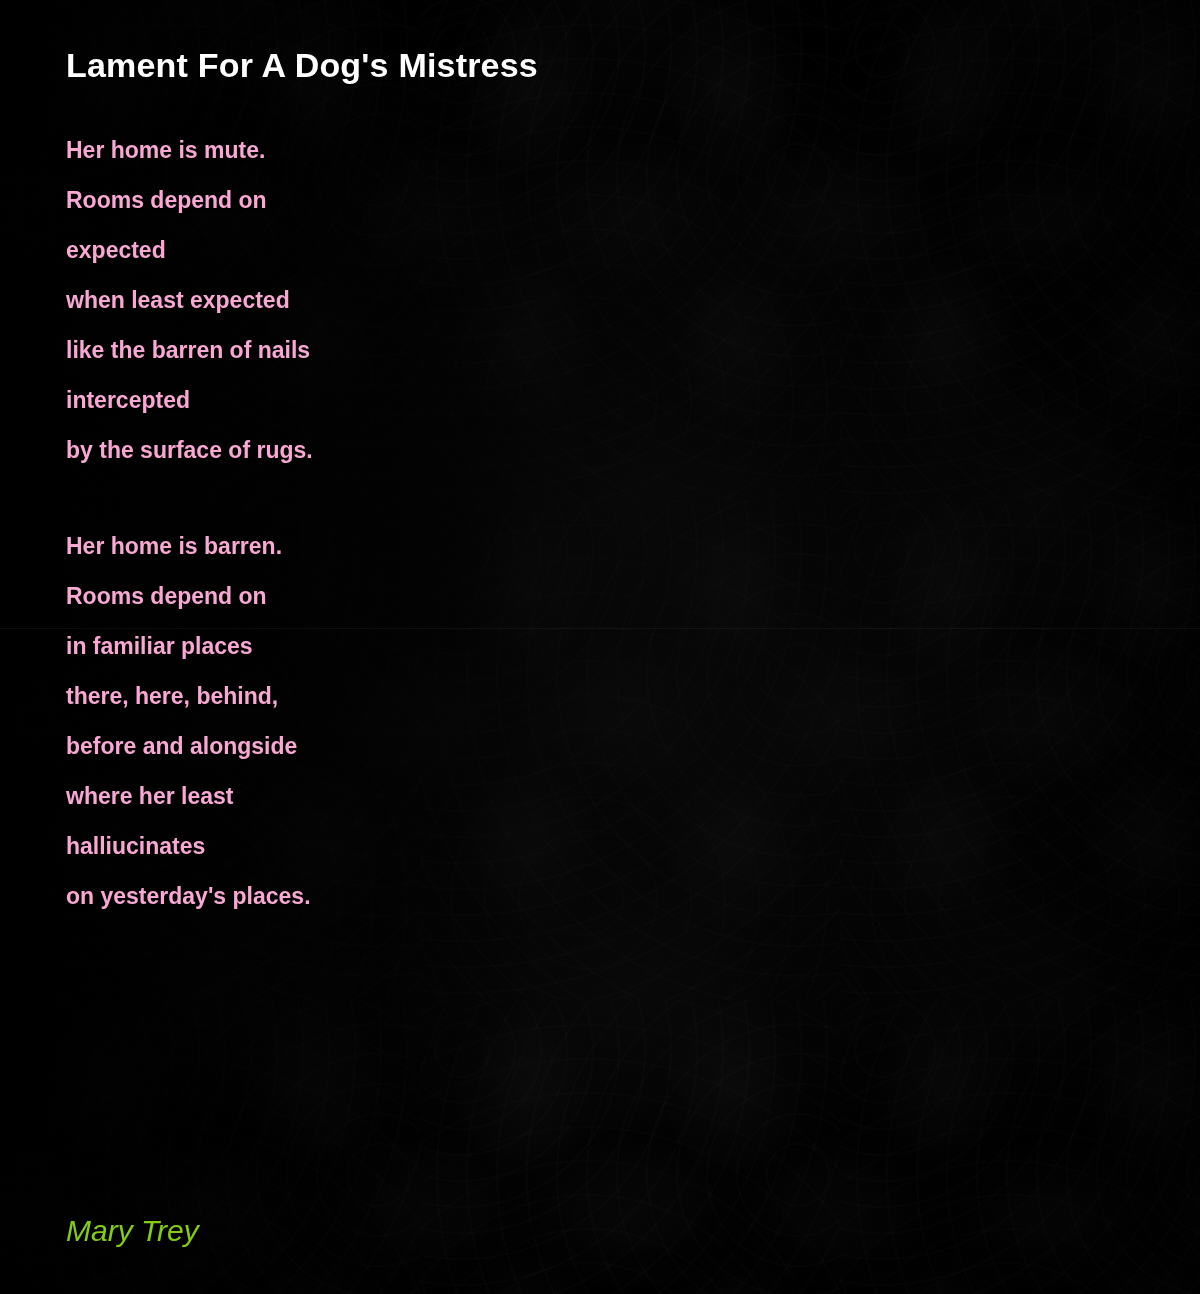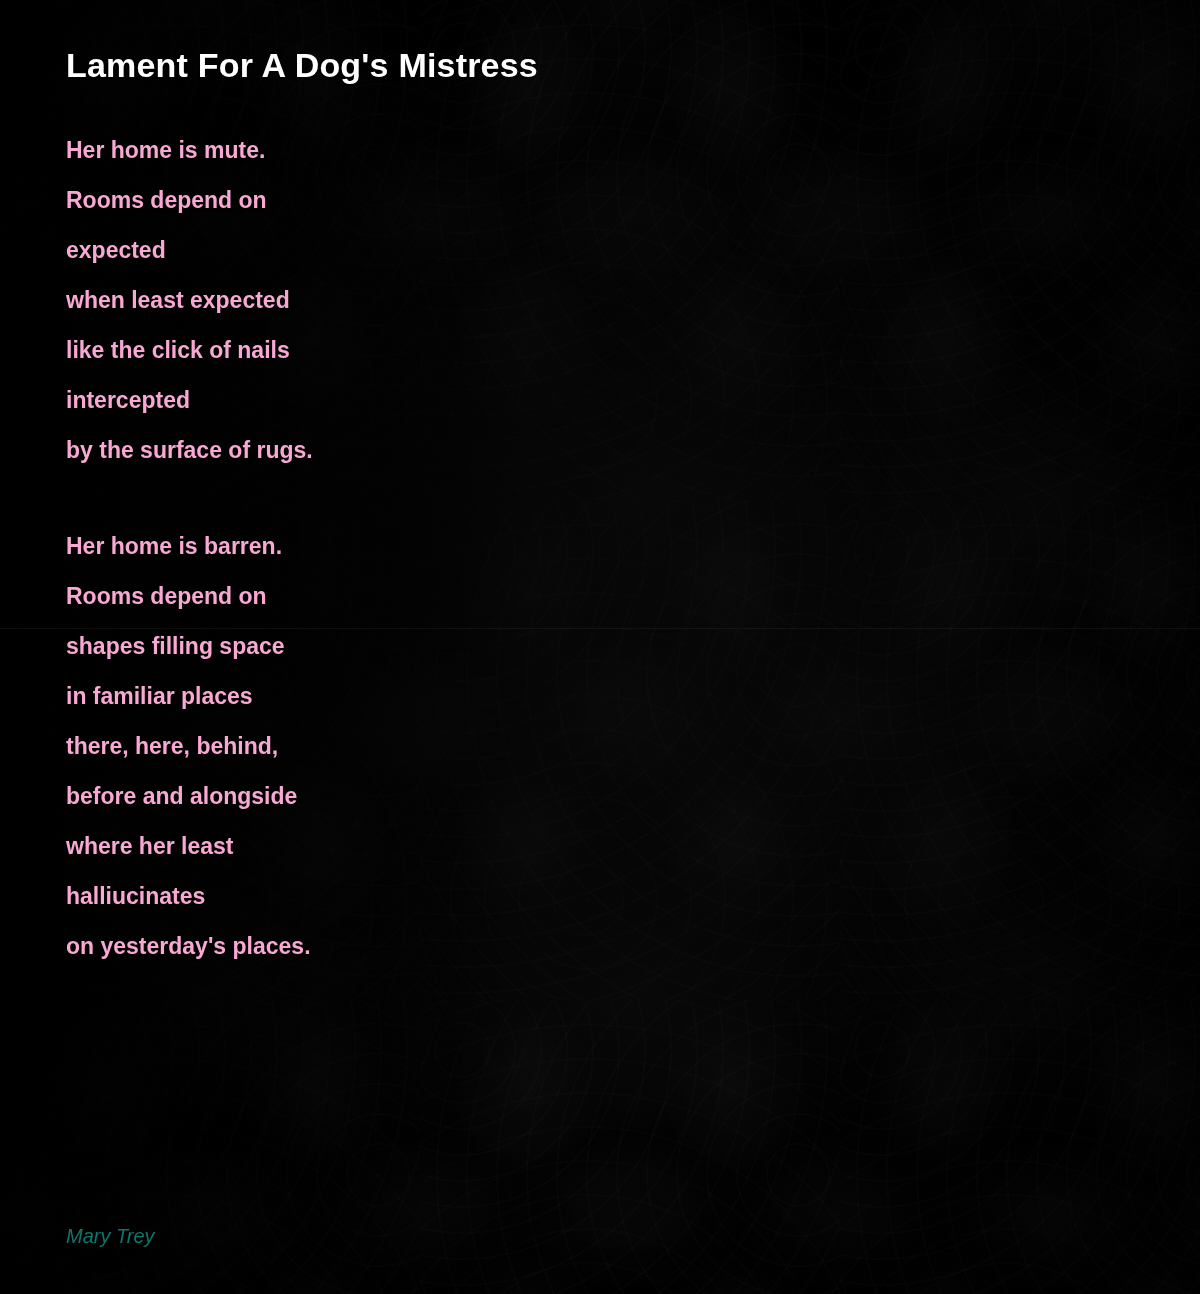--- a/index.html
+++ b/index.html
@@ -100,22 +100,22 @@
     font-weight: bold;
     line-height: 50px;
     white-space: pre;
     text-shadow: 0 1px 2px rgba(0,0,0,0.9);
   }
 
   .author {
     position: absolute;
     left: 66px;
     bottom: 46px;
-    color: #0f766e;
-    font-size: 20px;
+    color: #84cc16;
+    font-size: 30px;
     font-style: italic;
     font-weight: normal;
     text-shadow: 0 1px 2px rgba(0,0,0,0.9);
   }
 </style>
 </head>
 <body>
 
 <div class="poem-card">
 
@@ -126,29 +126,28 @@
 
   <div class="content">
 
     <h1 class="poem-title">Lament For A Dog's Mistress</h1>
 
     <div class="stanza">
       <div class="line">Her home is mute.</div>
       <div class="line">Rooms depend on</div>
       <div class="line">expected</div>
       <div class="line">when least expected</div>
-      <div class="line">like the click of nails</div>
+      <div class="line">like the barren of nails</div>
       <div class="line">intercepted</div>
       <div class="line">by the surface of rugs.</div>
     </div>
 
     <div class="stanza">
       <div class="line">Her home is barren.</div>
       <div class="line">Rooms depend on</div>
-      <div class="line">shapes filling space</div>
       <div class="line">in familiar places</div>
       <div class="line">there, here, behind,</div>
       <div class="line">before and alongside</div>
       <div class="line">where her least</div>
       <div class="line">halliucinates</div>
       <div class="line">on yesterday's places.</div>
     </div>
 
   </div>
 

